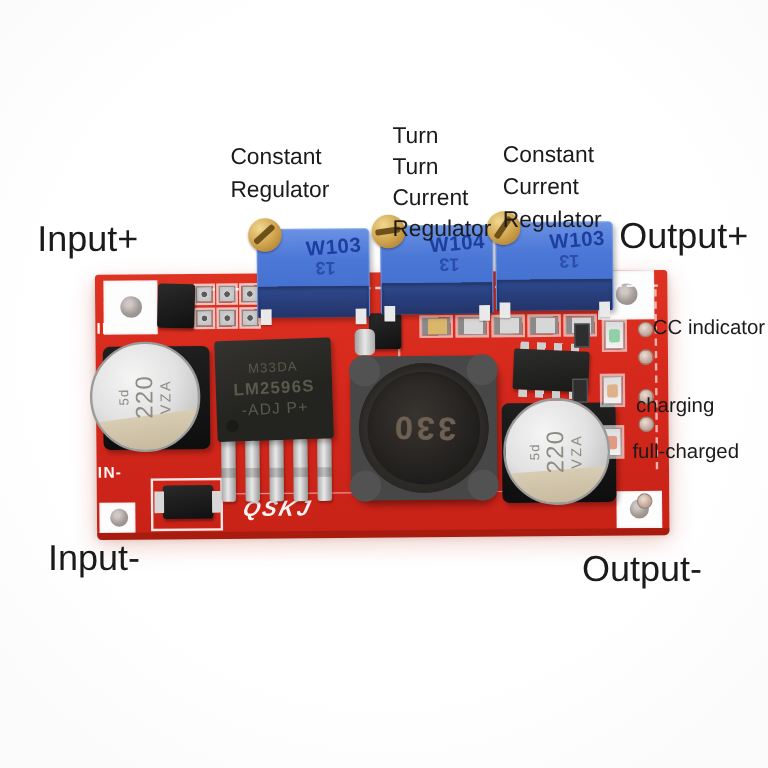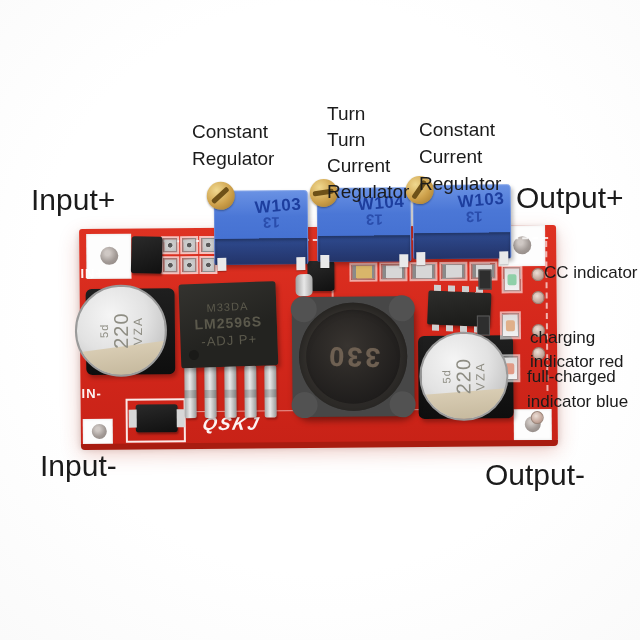--- a/index.html
+++ b/index.html
@@ -205,25 +205,23 @@
 <div class="lbl lbl-med" id="lbl-cc">
   <div>Constant</div>
   <div>Current</div>
   <div>Regulator</div>
 </div>
 <div class="lbl lbl-sm" id="lbl-cc-ind">
   <div>CC indicator</div>
 </div>
 <div class="lbl lbl-sm" id="lbl-chg-ind">
   <div>charging</div>
-  <div>indicator red</div>
 </div>
 <div class="lbl lbl-sm" id="lbl-full-ind">
   <div>full-charged</div>
-  <div>indicator blue</div>
 </div>
 
 <div id="board">
 
   <div class="hole-sq" id="hole-tl">
       <div class="hole"></div>
     </div>
   <div class="hole-sq" id="hole-tr">
       <div class="hole"></div>
     </div>

